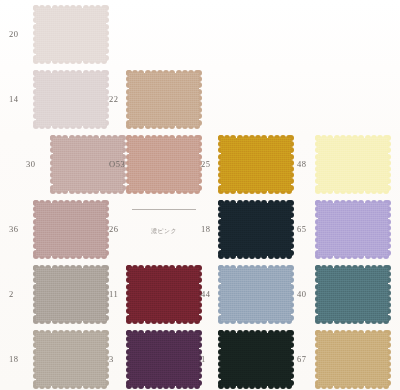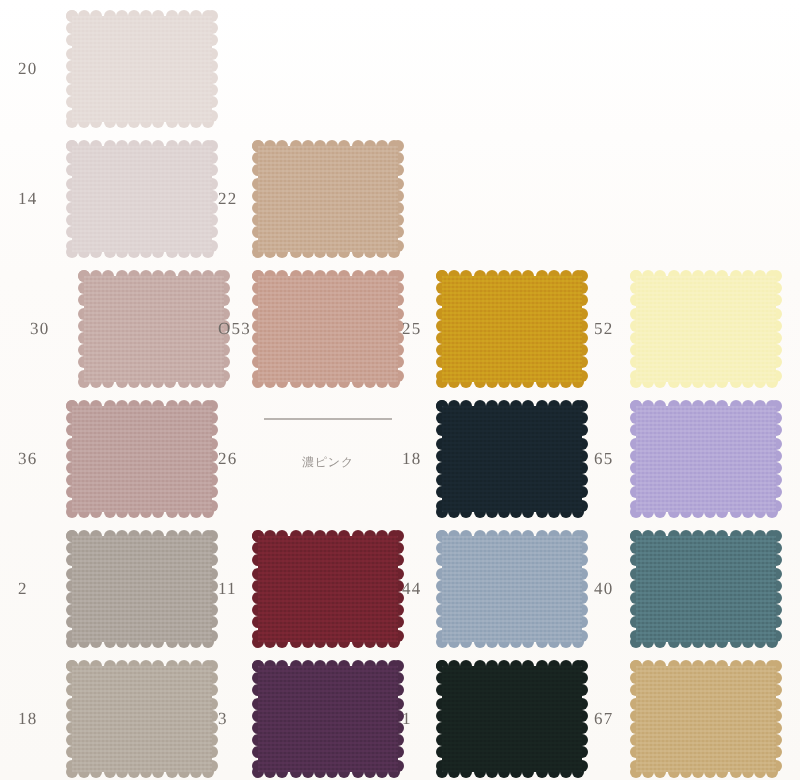--- a/index.html
+++ b/index.html
@@ -284,21 +284,21 @@
             <i style="left: 0px; top: 49.6px; background: rgb(199, 169, 143);"></i>
             <i style="left: 70px; top: 49.6px; background: rgb(199, 169, 143);"></i>
           </div>
           <div class="swatch">
             <div class="fabric" style="background: rgb(199, 169, 143);">
               <div class="fabric-noise"></div>
             </div>
           </div>
         </div>
       </div>
-      <div class="cell" style="left: 10px; top: 138px;">
+      <div class="cell" style="left: 21px; top: 138px;">
         <div class="swatch-label">30</div>
         <div class="swatch-wrap" style="margin-left: -7px;">
           <div class="swatch-shadow"></div>
           <div class="scallops">
             <i style="left: 0px; top: 0px; background: rgb(196, 169, 164);"></i>
             <i style="left: 0px; top: 53px; background: rgb(196, 169, 164);"></i>
             <i style="left: 6.2px; top: 0px; background: rgb(196, 169, 164);"></i>
             <i style="left: 6.2px; top: 53px; background: rgb(196, 169, 164);"></i>
             <i style="left: 12.4px; top: 0px; background: rgb(196, 169, 164);"></i>
             <i style="left: 12.4px; top: 53px; background: rgb(196, 169, 164);"></i>
@@ -450,21 +450,21 @@
             <i style="left: 70px; top: 49.6px; background: rgb(200, 148, 28);"></i>
           </div>
           <div class="swatch">
             <div class="fabric" style="background: rgb(200, 148, 28);">
               <div class="fabric-noise"></div>
             </div>
           </div>
         </div>
       </div>
       <div class="cell" style="left: 292px; top: 138px;">
-        <div class="swatch-label">52</div>
+        <div class="swatch-label">48</div>
         <div class="swatch-wrap" style="margin-left: -13px;">
           <div class="swatch-shadow"></div>
           <div class="scallops">
             <i style="left: 0px; top: 0px; background: rgb(247, 241, 185);"></i>
             <i style="left: 0px; top: 53px; background: rgb(247, 241, 185);"></i>
             <i style="left: 6.2px; top: 0px; background: rgb(247, 241, 185);"></i>
             <i style="left: 6.2px; top: 53px; background: rgb(247, 241, 185);"></i>
             <i style="left: 12.4px; top: 0px; background: rgb(247, 241, 185);"></i>
             <i style="left: 12.4px; top: 53px; background: rgb(247, 241, 185);"></i>
             <i style="left: 18.6px; top: 0px; background: rgb(247, 241, 185);"></i>

